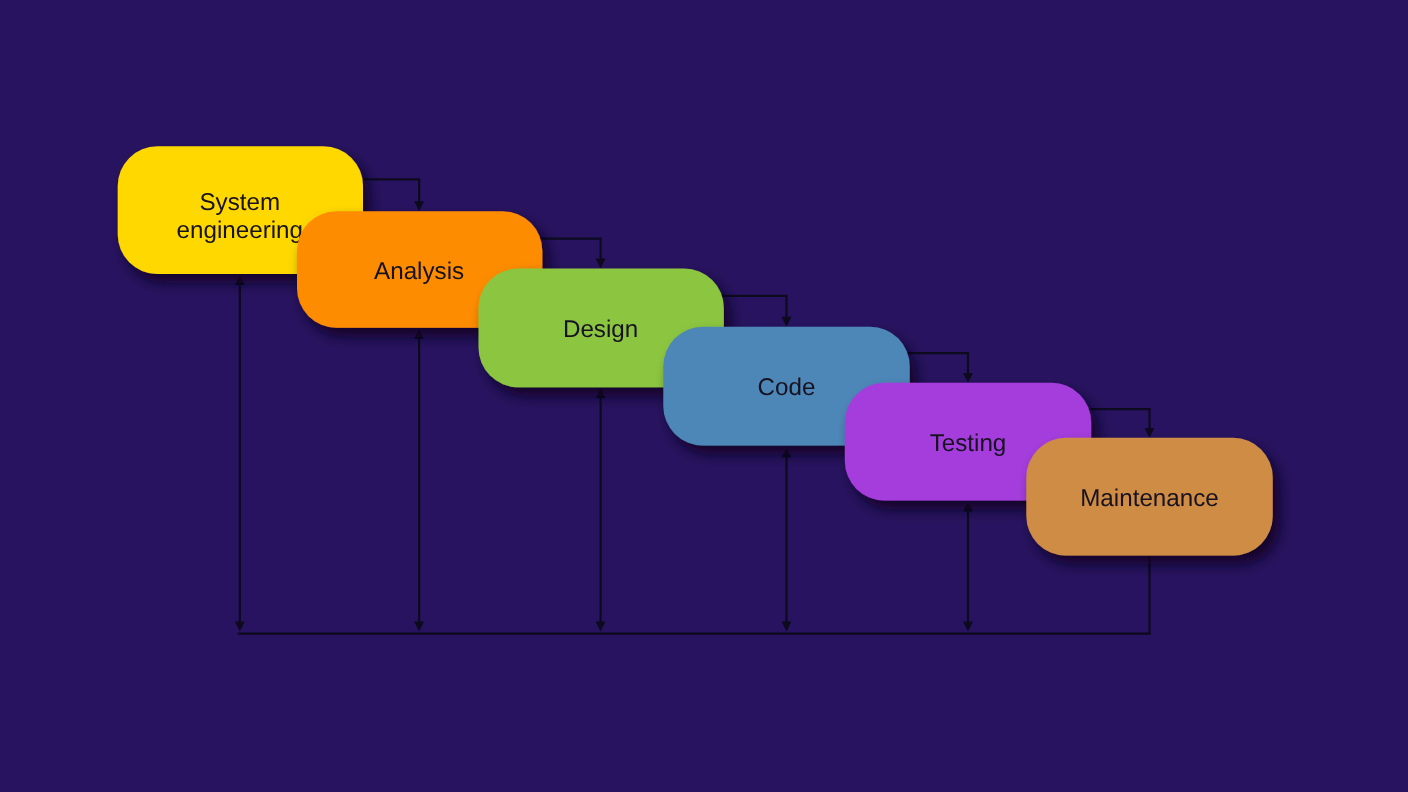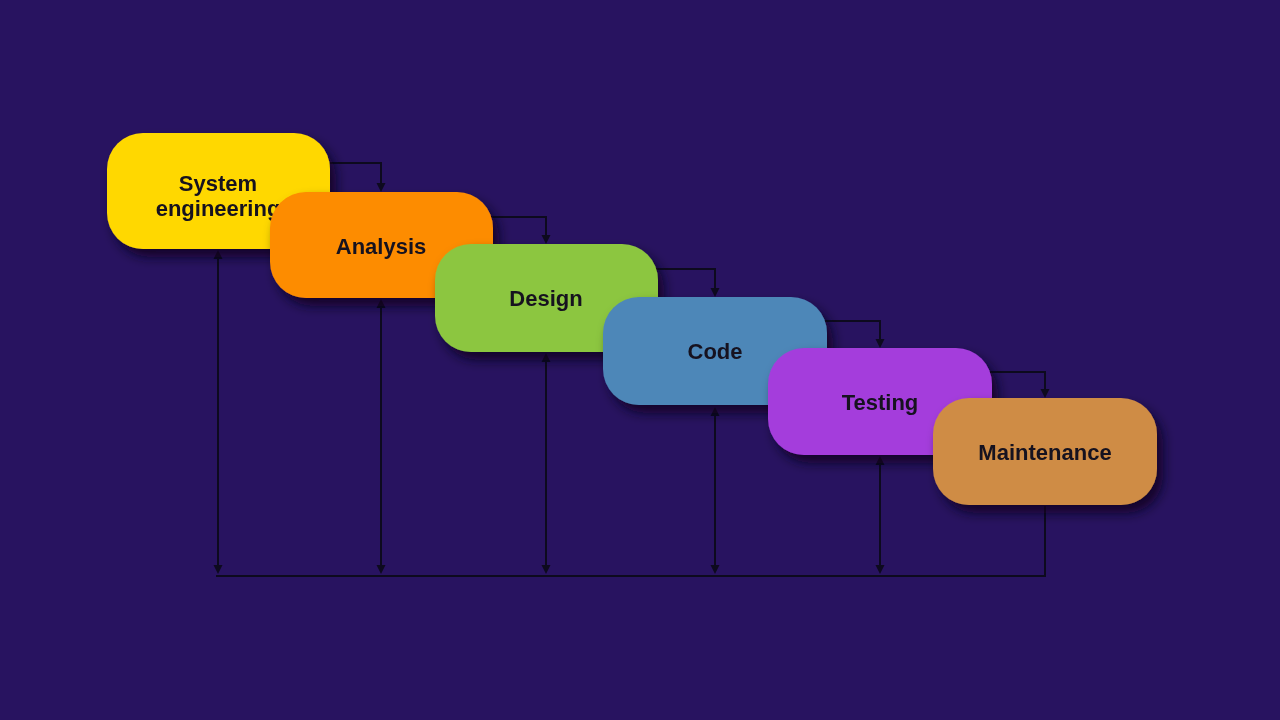--- a/index.html
+++ b/index.html
@@ -2,21 +2,20 @@
 <html><head>
 <meta charset="utf-8">
 <style>
   html, body { margin: 0; padding: 0; background: #000; }
   .canvas {
     position: relative;
     width: 1280px;
     height: 720px;
     overflow: hidden;
     font-family: "Liberation Sans", sans-serif;
-    font-weight: bold;
   }
   svg text {
     font-family: "Liberation Sans", sans-serif;
     font-size: 22px;
     text-anchor: middle;
   }
 </style>
 </head>
 <body>
 

